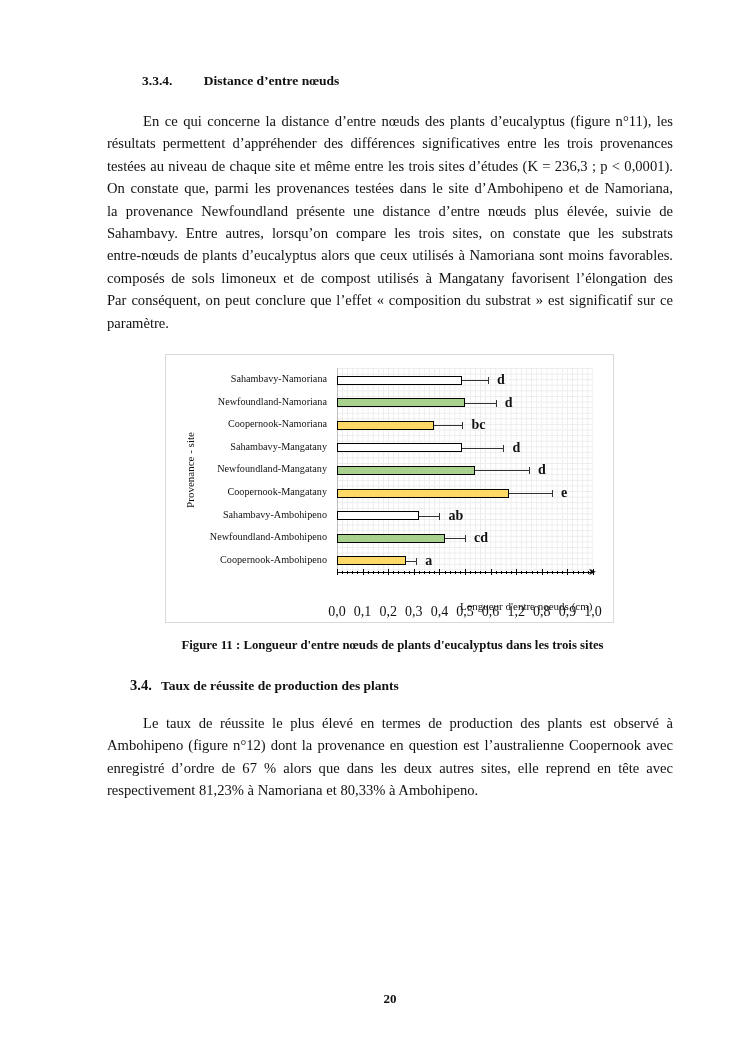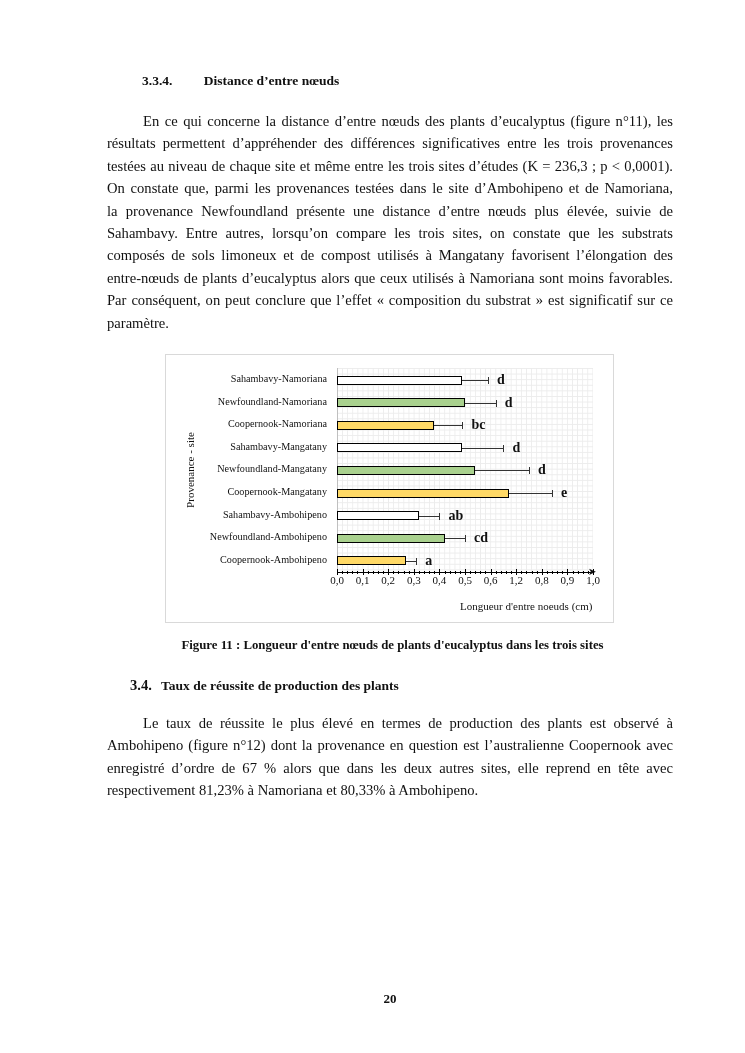--- a/index.html
+++ b/index.html
@@ -25,21 +25,21 @@
   .ylabel-axis { position: absolute; left: 337px; top: 368px; width: 1px; height: 204px; background: #bfbfbf; }
   .cat { position: absolute; right: 418px; font-size: 10.2px; white-space: nowrap; text-align: right; }
   .bar { position: absolute; height: 9px; border: 1.2px solid #000; box-sizing: border-box; }
   .err { position: absolute; height: 1px; background: #333; }
   .cap { position: absolute; width: 1px; height: 7px; background: #333; }
   .sig { position: absolute; font-size: 14px; font-weight: bold; }
   .xaxis { position: absolute; left: 337px; top: 572px; width: 257px; height: 1px; background: #000; }
   .tick { position: absolute; top: 569px; width: 1px; height: 6px; background: #000; }
   .mtick { position: absolute; top: 571px; width: 1px; height: 3px; background: #000; }
   .arrow { position: absolute; left: 588px; top: 567px; font-size: 10px; line-height: 10px; }
-  .tlabel { position: absolute; top: 574px; font-size: 11px; width: 30px; margin-left: -15px; text-align: center; }
+  .tlabel { position: absolute; top: 604px; font-size: 14px; width: 30px; margin-left: -15px; text-align: center; }
   .xtitle { position: absolute; left: 460px; top: 600px; font-size: 11px; white-space: nowrap; }
   .ytitle { position: absolute; left: 190px; top: 470px; font-size: 11px; white-space: nowrap;
             transform: translate(-50%, -50%) rotate(-90deg); }
   .figcap { position: absolute; left: 0; width: 745px; text-align: center; top: 638px; font-size: 12.8px; font-weight: bold; padding-left: 40px; box-sizing: border-box; }
   .h2 { position: absolute; left: 130px; top: 677px; font-size: 13.5px; font-weight: bold; }
   .h2 .num { font-size: 14.6px; margin-right: 6px; }
   .pagenum { position: absolute; left: 0; width: 745px; top: 991px; text-align: center; font-size: 13px; font-weight: bold; padding-left: 35px; box-sizing: border-box; }
 </style>
 </head>
 <body>
@@ -49,22 +49,22 @@
   <span>Distance d’entre nœuds</span>
 </div>
 
 <div class="para" id="p1">
   <span class="line first">En ce qui concerne la distance d’entre nœuds des plants d’eucalyptus (figure n°11), les</span>
   <span class="line">résultats permettent d’appréhender des différences significatives entre les trois provenances</span>
   <span class="line">testées au niveau de chaque site et même entre les trois sites d’études (K = 236,3 ; p &lt; 0,0001).</span>
   <span class="line">On constate que, parmi les provenances testées dans le site d’Ambohipeno et de Namoriana,</span>
   <span class="line">la provenance Newfoundland présente une distance d’entre nœuds plus élevée, suivie de</span>
   <span class="line">Sahambavy. Entre autres, lorsqu’on compare les trois sites, on constate que les substrats</span>
+  <span class="line">entre-nœuds de plants d’eucalyptus alors que ceux utilisés à Namoriana sont moins favorables.</span>
   <span class="line">composés de sols limoneux et de compost utilisés à Mangatany favorisent l’élongation des</span>
-  <span class="line">entre-nœuds de plants d’eucalyptus alors que ceux utilisés à Namoriana sont moins favorables.</span>
   <span class="line">Par conséquent, on peut conclure que l’effet « composition du substrat » est significatif sur ce</span>
   <span class="line last">paramètre.</span>
 </div>
 
 <div class="chart-frame"></div>
 <div class="plot"></div>
 <div class="ylabel-axis"></div>
 <div class="ytitle">Provenance - site</div>
 <div id="chart-layer"></div>
 <div class="xaxis"></div>

